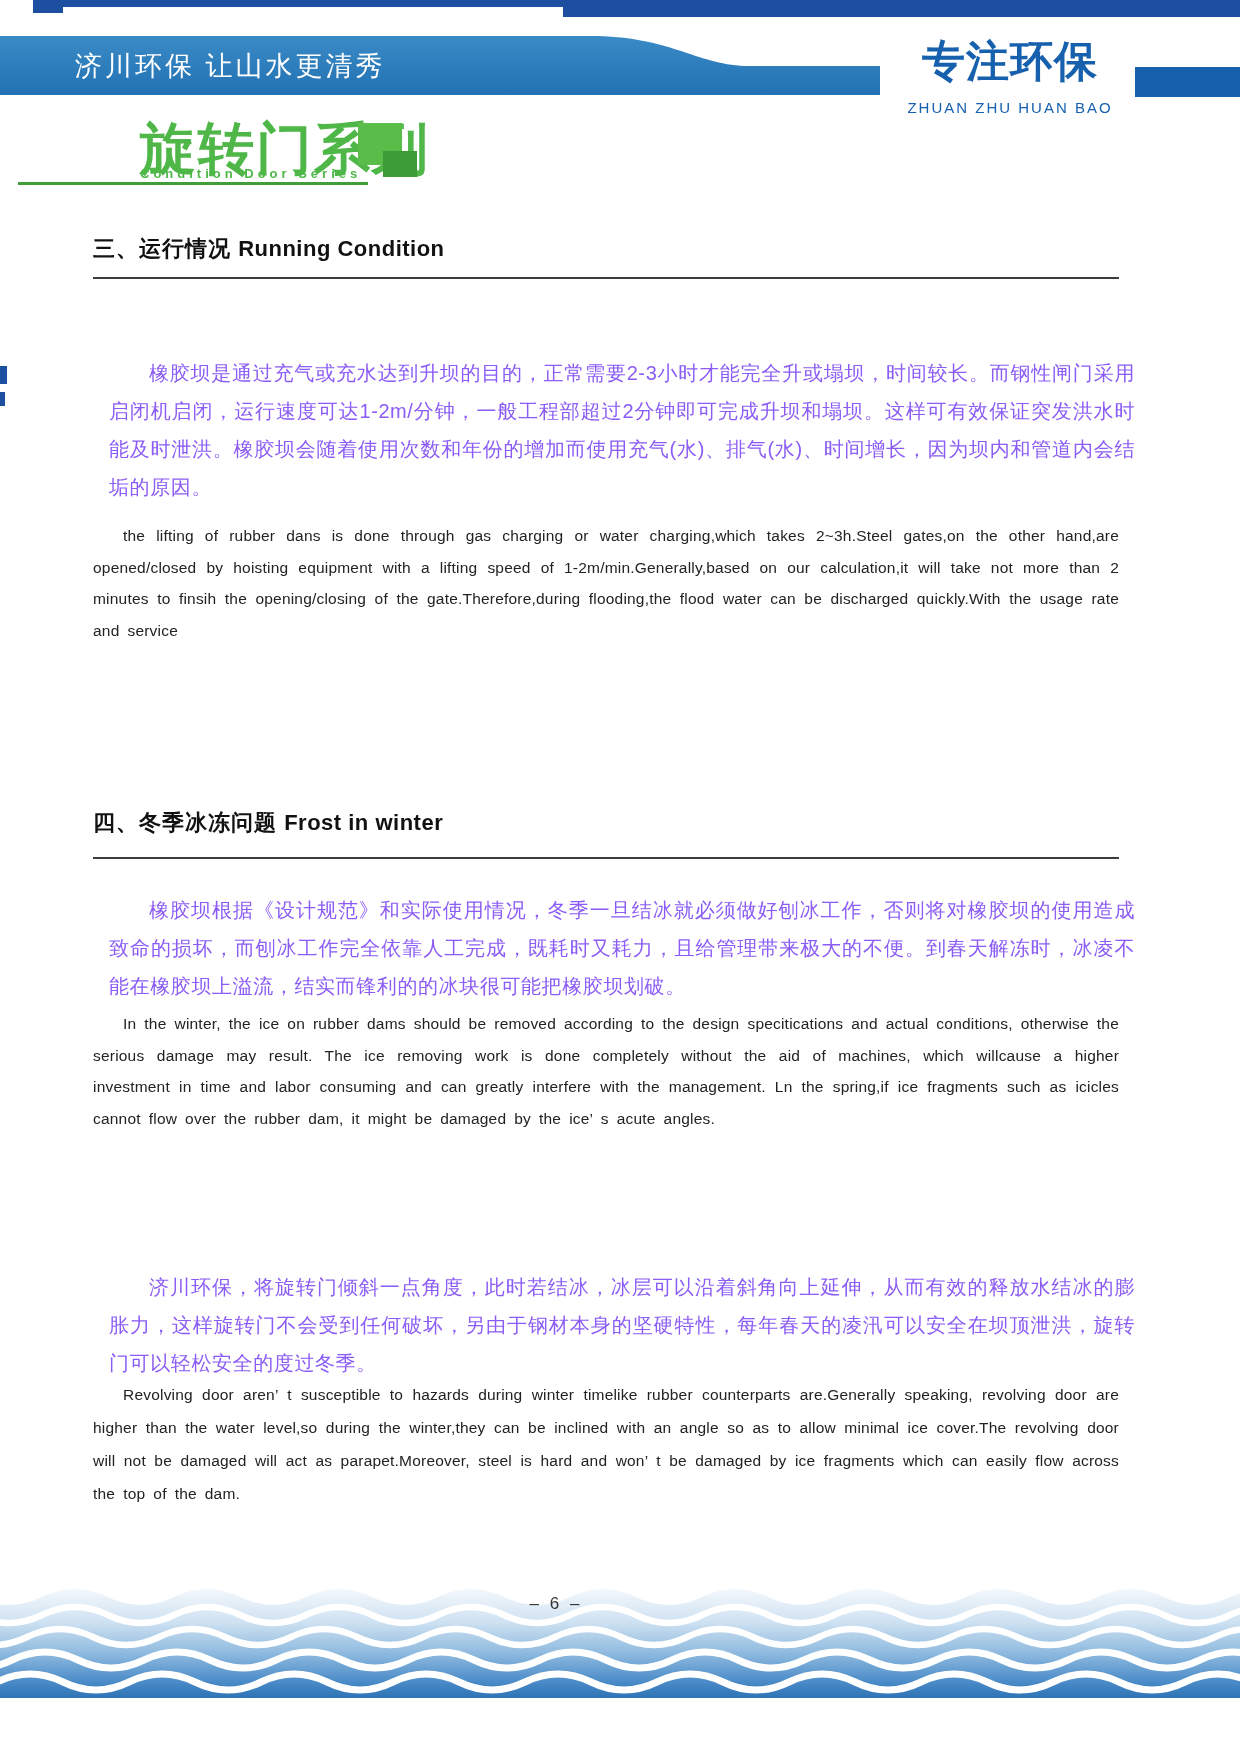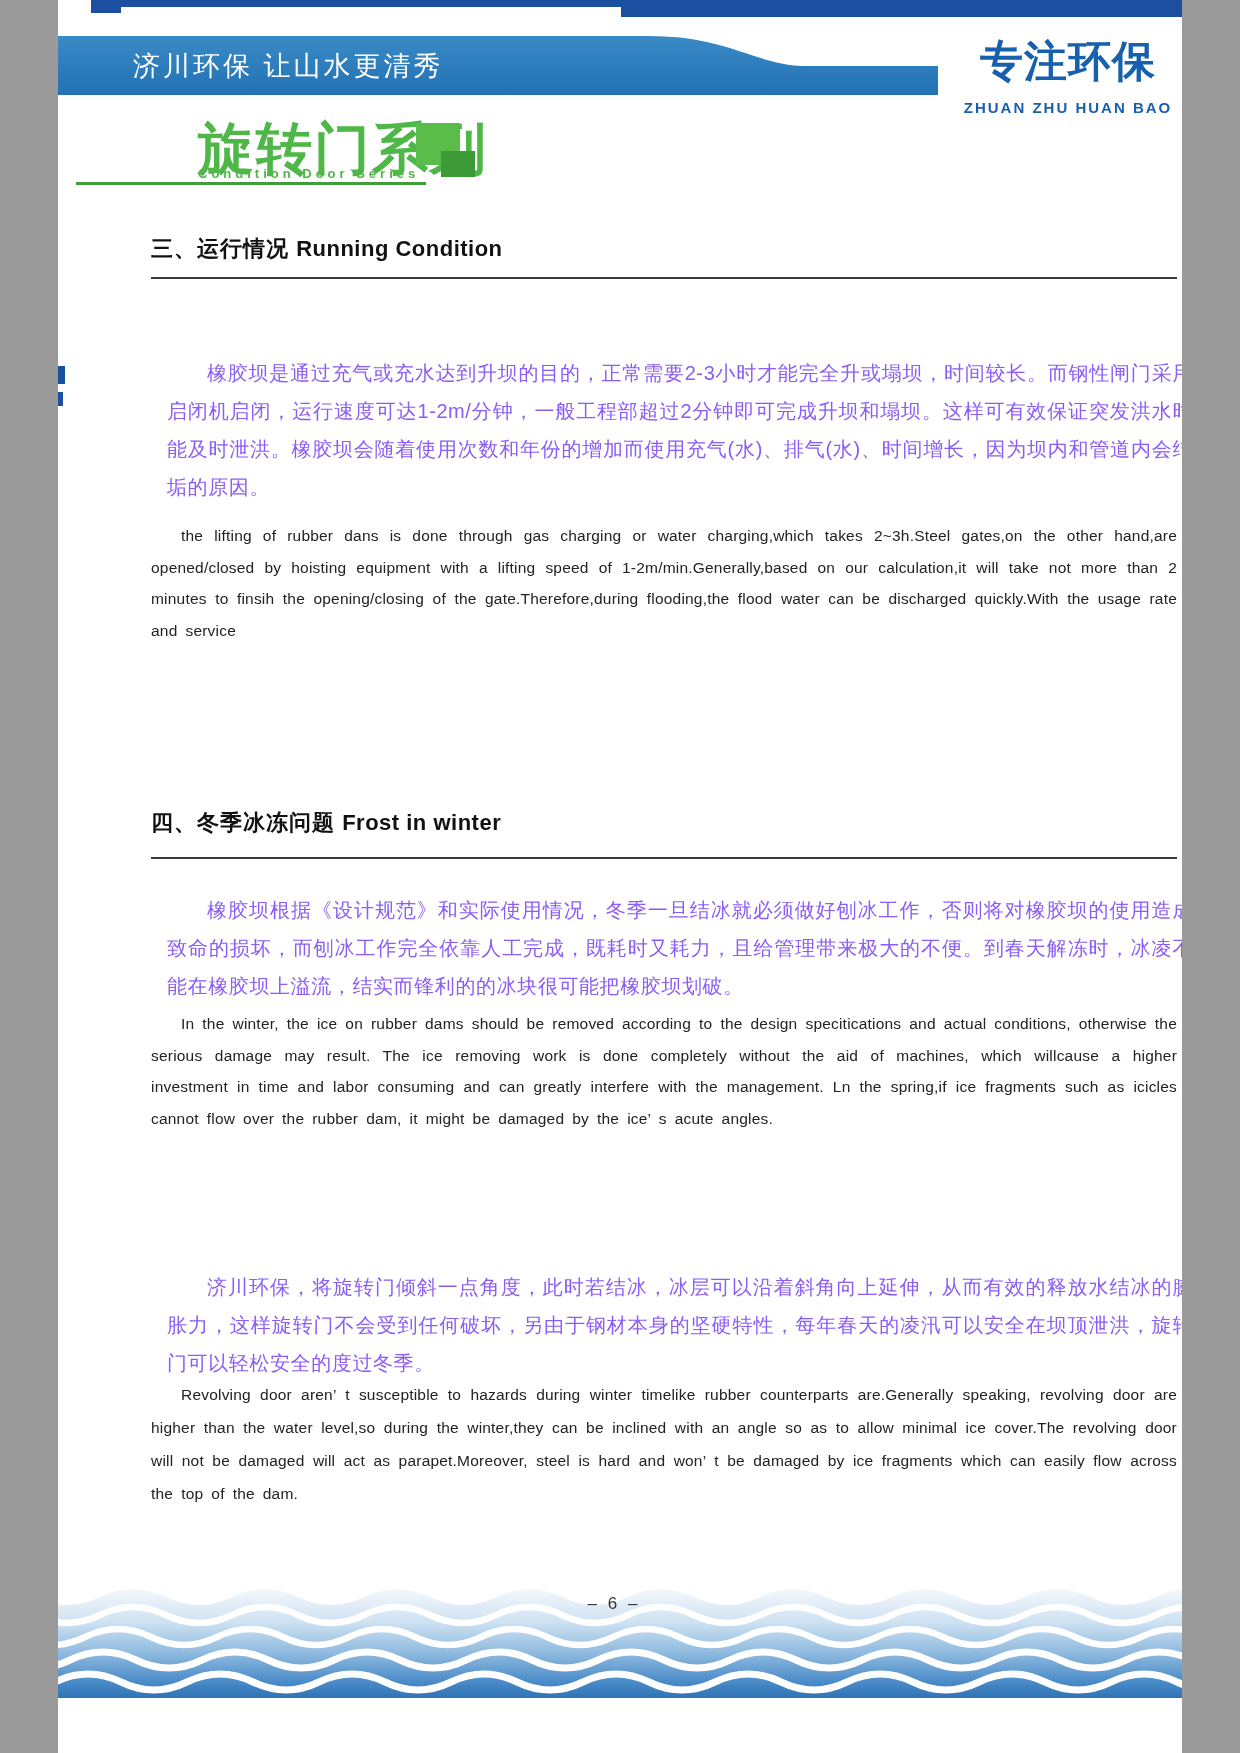--- a/index.html
+++ b/index.html
@@ -1,17 +1,17 @@
 <!DOCTYPE html>
 <html><head>
 <meta charset="utf-8">
 <style>
   html,body{margin:0;padding:0;background:#9a9a9a;}
   .page{
-    position:relative;width:1124px;height:1753px;margin:0 auto;
+    position:relative;width:1240px;height:1753px;margin:0 auto;
     background:#ffffff;overflow:hidden;
     font-family:"Liberation Sans","DejaVu Sans",sans-serif;
     color:#1f1f1f;
   }
   
   .strip{position:absolute;background:#1d4fa1;}
   .strip-block{left:33px;top:0;width:30px;height:13px;}
   .strip-thin{left:63px;top:0;width:500px;height:7px;}
   .strip-thick{left:563px;top:0;width:677px;height:17px;}
   .edge-mark1{left:0;top:366px;width:7px;height:18px;}
@@ -22,21 +22,21 @@
     position:absolute;left:75px;top:48px;color:#ffffff;
     font-size:27px;letter-spacing:3px;font-weight:500;white-space:nowrap;
   }
   
   .logo-cn{
     position:absolute;left:901px;top:33px;width:218px;text-align:center;
     font-size:43px;font-weight:900;color:#1660ae;letter-spacing:1px;white-space:nowrap;
   }
   .logo-en{
     position:absolute;left:893px;top:99px;width:234px;text-align:center;
-    font-size:15px;font-weight:700;color:#1660ae;letter-spacing:2px;white-space:nowrap;
+    font-size:15px;font-weight:400;color:#1660ae;letter-spacing:2px;white-space:nowrap;
   }
   .logo-bar-right{position:absolute;left:1135px;top:67px;width:105px;height:30px;background:#1660ae;}
   
   .series-cn{
     position:absolute;left:140px;top:112px;width:210px;text-align:right;
     font-size:56px;font-weight:900;color:#4eb748;letter-spacing:2px;white-space:nowrap;
   }
   .series-en{
     position:absolute;left:140px;top:166px;width:212px;text-align:center;
     font-size:13px;font-weight:700;color:#4eb748;letter-spacing:4px;white-space:nowrap;

